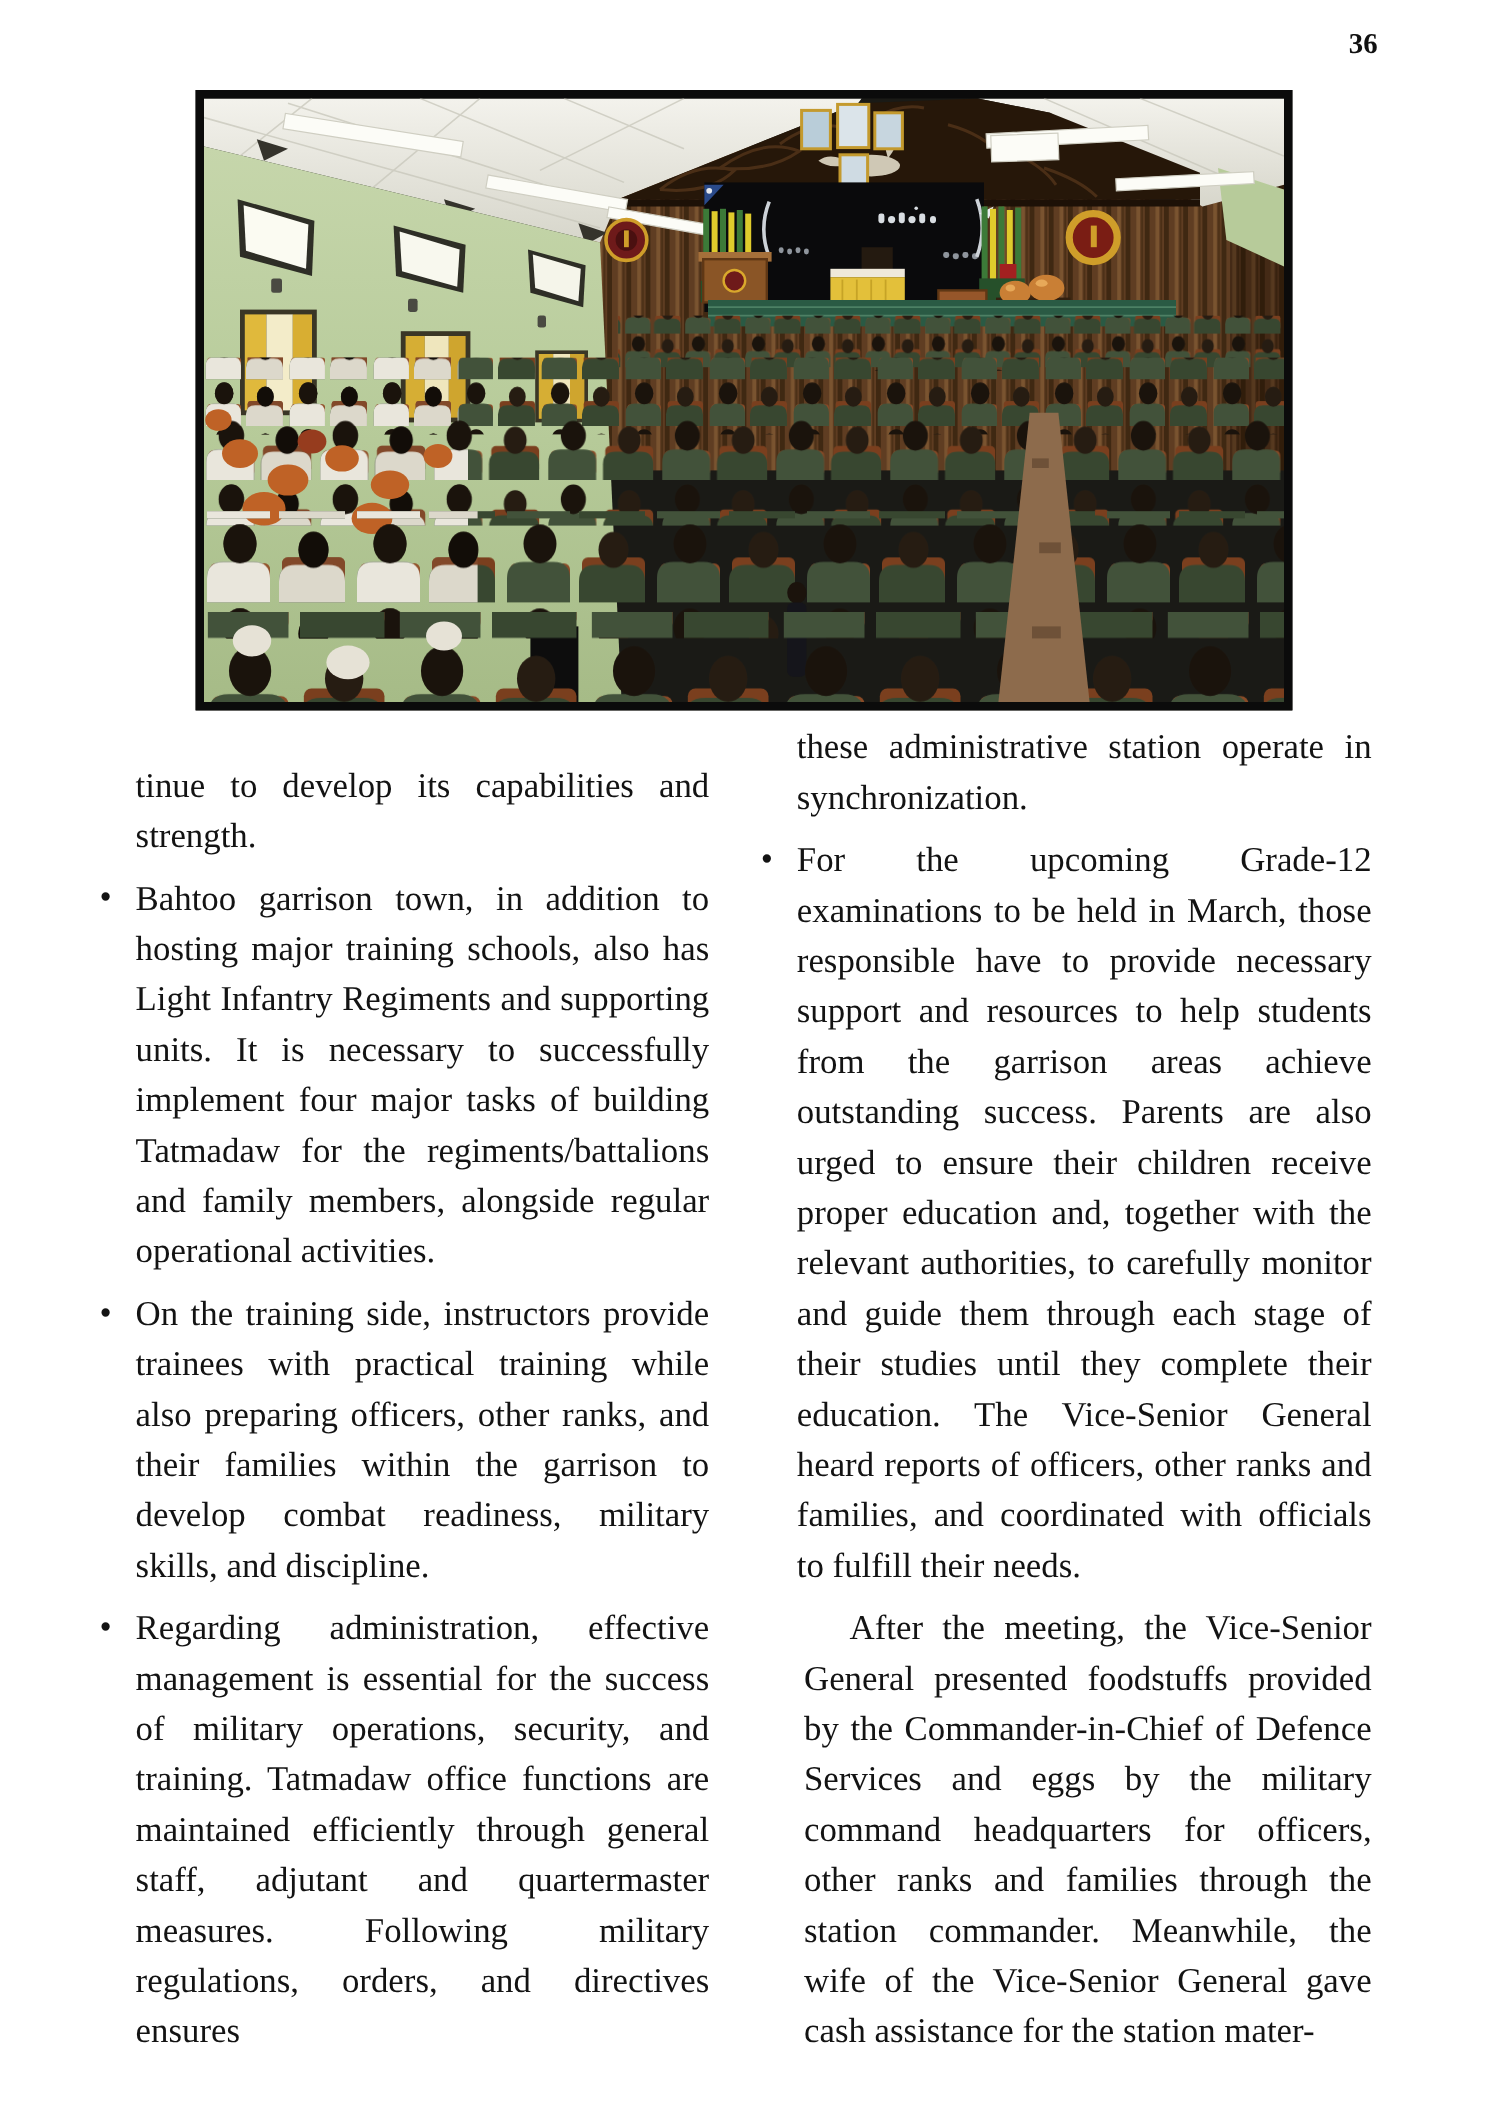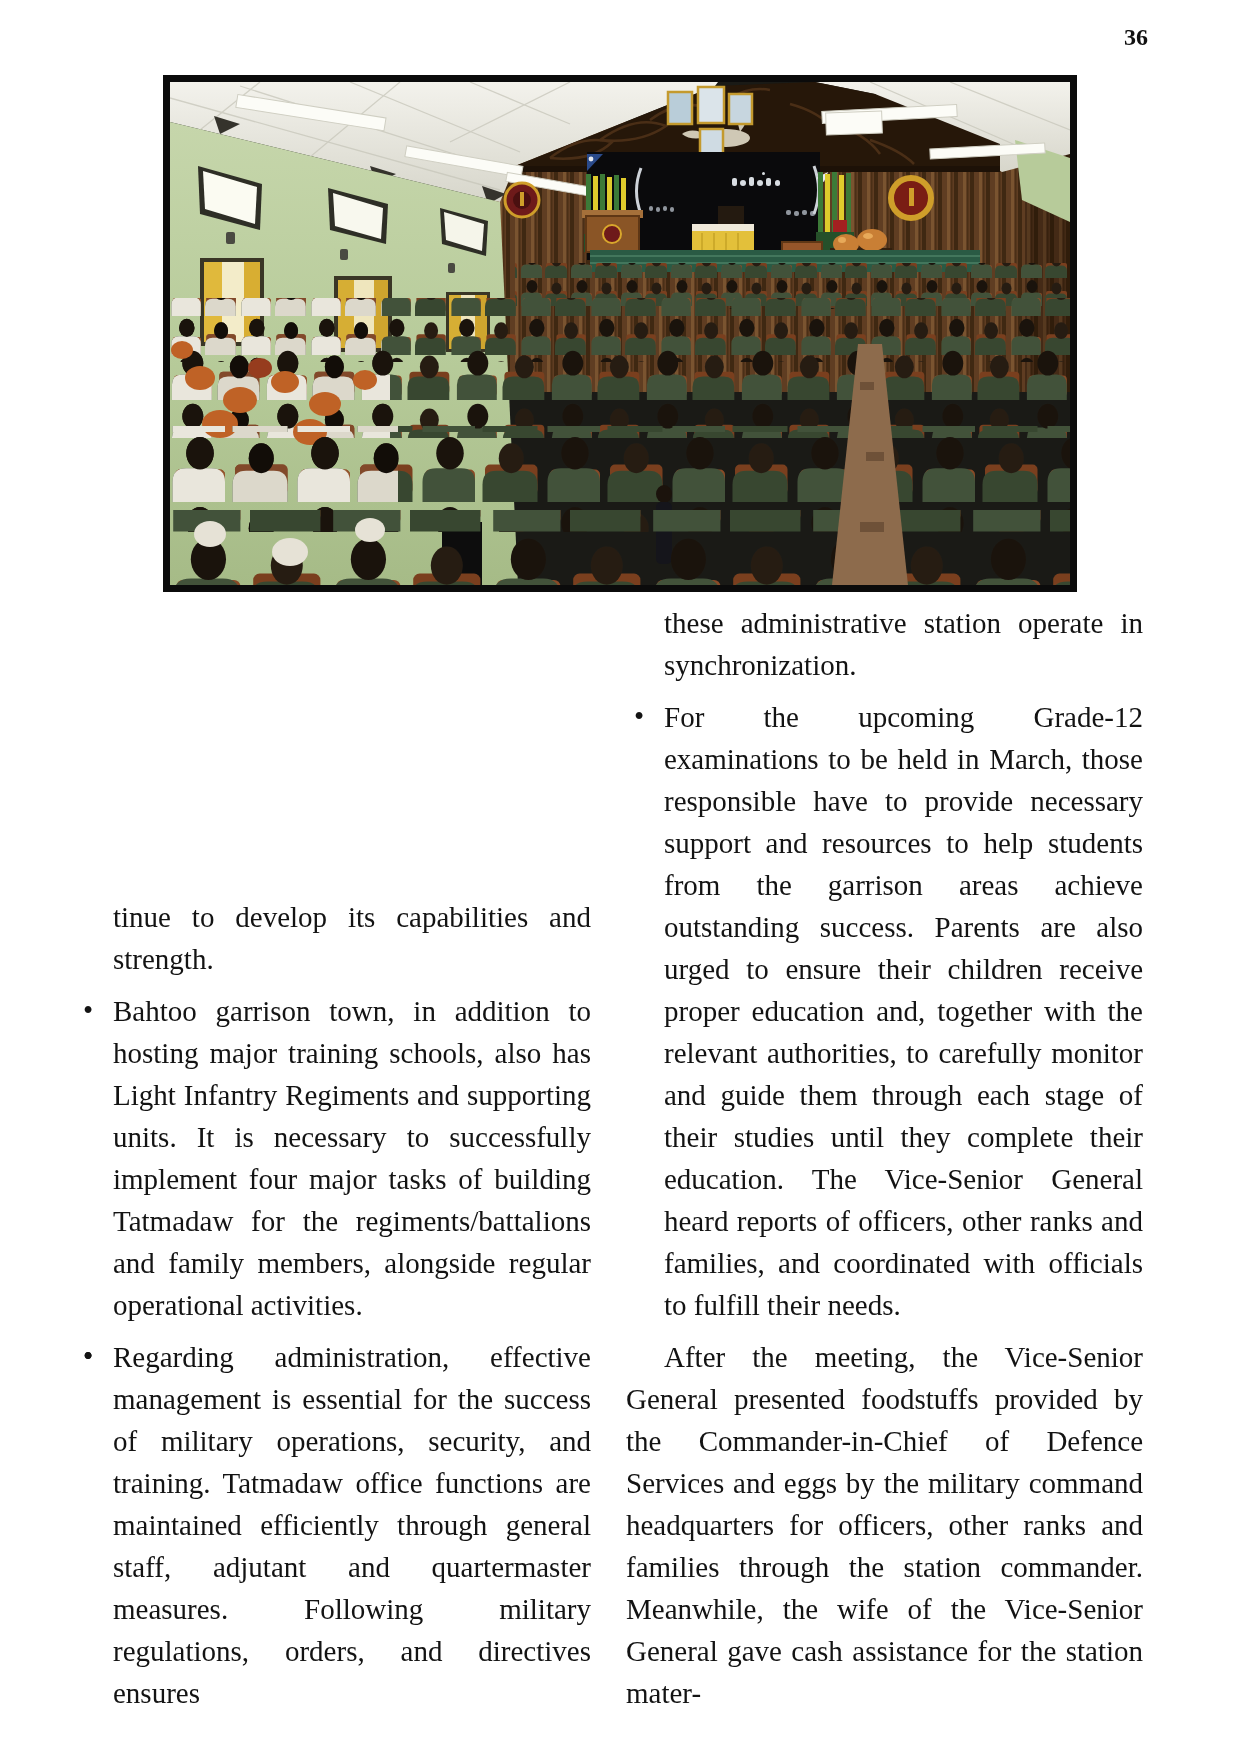--- a/index.html
+++ b/index.html
@@ -34,21 +34,21 @@
   .col {
     width: 516px;
     font-size: 29px; line-height: 42px;
     color: #131313;
     text-align: justify;
   }
   .col.right { width: 517px; }
   .item { position: relative; margin: 0 0 10px 0; }
   .type-paragraph-continuation, .type-bullet { padding-left: 38px; }
   .type-bullet > .bullet { position: absolute; left: 8px; top: -1px; }
-  .type-paragraph-indent { text-indent: 38px; }
+  .type-paragraph-indent { text-indent: 38px; margin-left: 44px; }
 </style>
 </head>
 <body>
 
 <div class="page">
 
   <div class="page-number">36</div>
 
   <figure class="photo-frame">
     <svg viewBox="0 0 900 503" preserveAspectRatio="none">
@@ -341,21 +341,21 @@
 
   <div class="columns">
     <div class="col left">
         <div class="item type-paragraph-continuation">
     <span class="txt">tinue to develop its capabilities and strength.</span>
   </div>
         <div class="item type-bullet">
     <span class="bullet">•</span><span class="txt">Bahtoo garrison town, in addition to hosting major training schools, also has Light Infantry Regiments and supporting units. It is necessary to successfully implement four major tasks of building Tatmadaw for the regiments/battalions and family members, alongside regular operational activities.</span>
   </div>
         <div class="item type-bullet">
-    <span class="bullet">•</span>
+    <span class="bullet">•</span><span class="txt">On the training side, instructors provide trainees with practical training while also preparing officers, other ranks, and their families within the garrison to develop combat readiness, military skills, and discipline.</span>
   </div>
         <div class="item type-bullet">
     <span class="bullet">•</span><span class="txt">Regarding administration, effective management is essential for the success of military operations, security, and training. Tatmadaw office functions are maintained efficiently through general staff, adjutant and quartermaster measures. Following military regulations, orders, and directives ensures</span>
   </div>
       </div>
     <div class="col right">
         <div class="item type-paragraph-continuation">
     <span class="txt">these administrative station operate in synchronization.</span>
   </div>
         <div class="item type-bullet">

